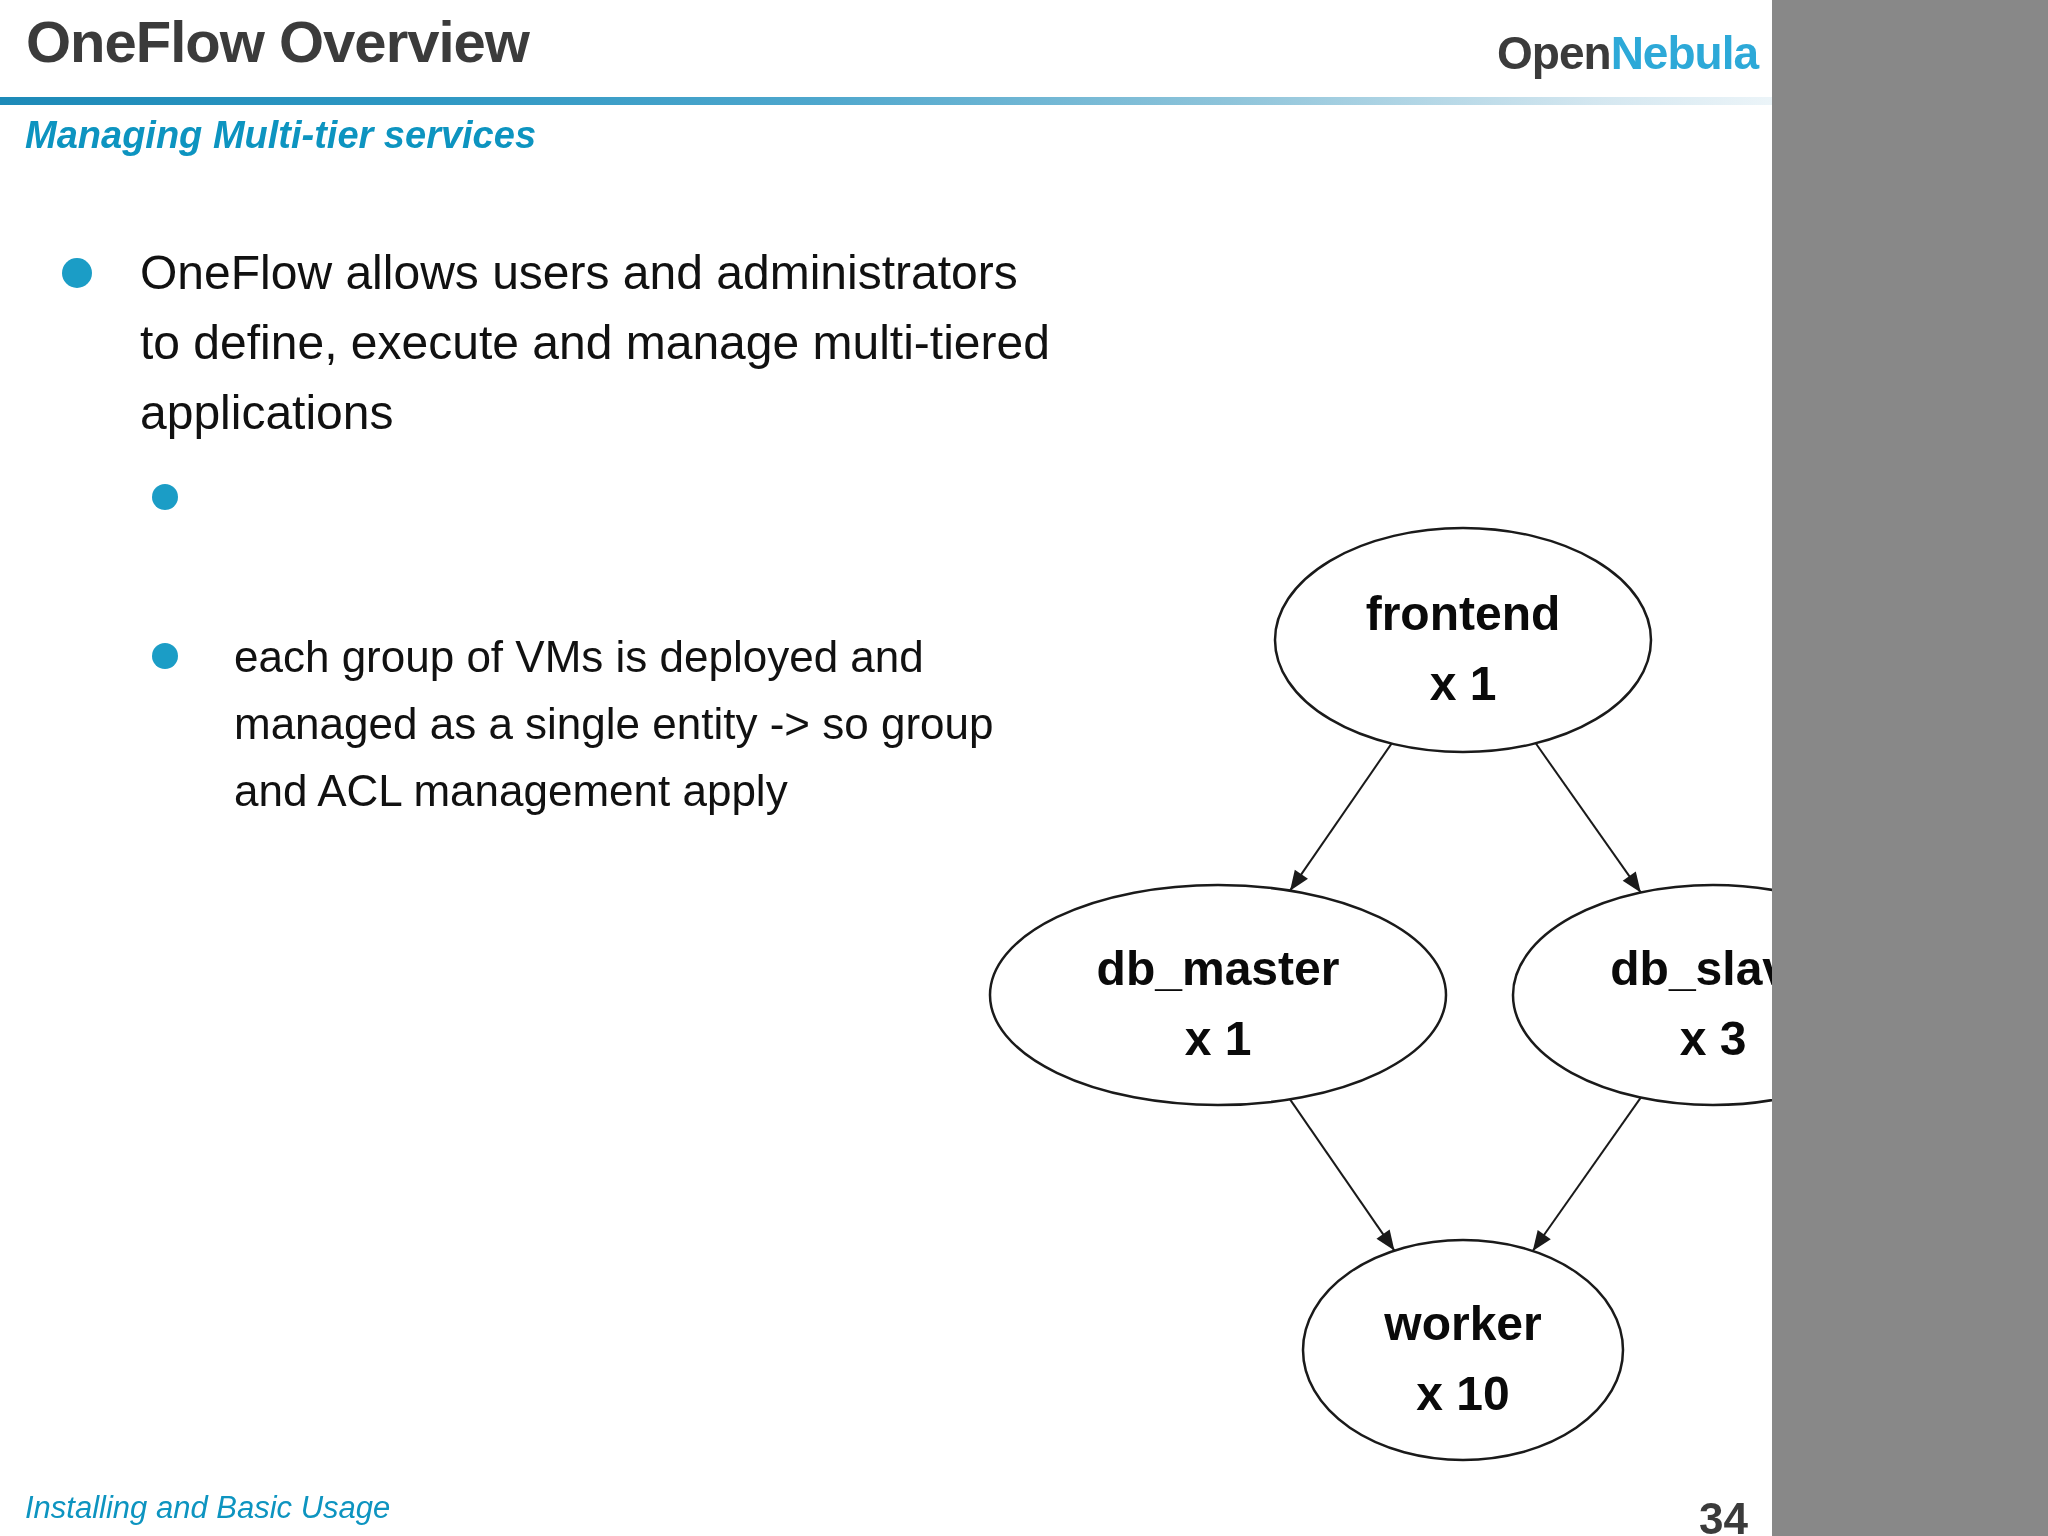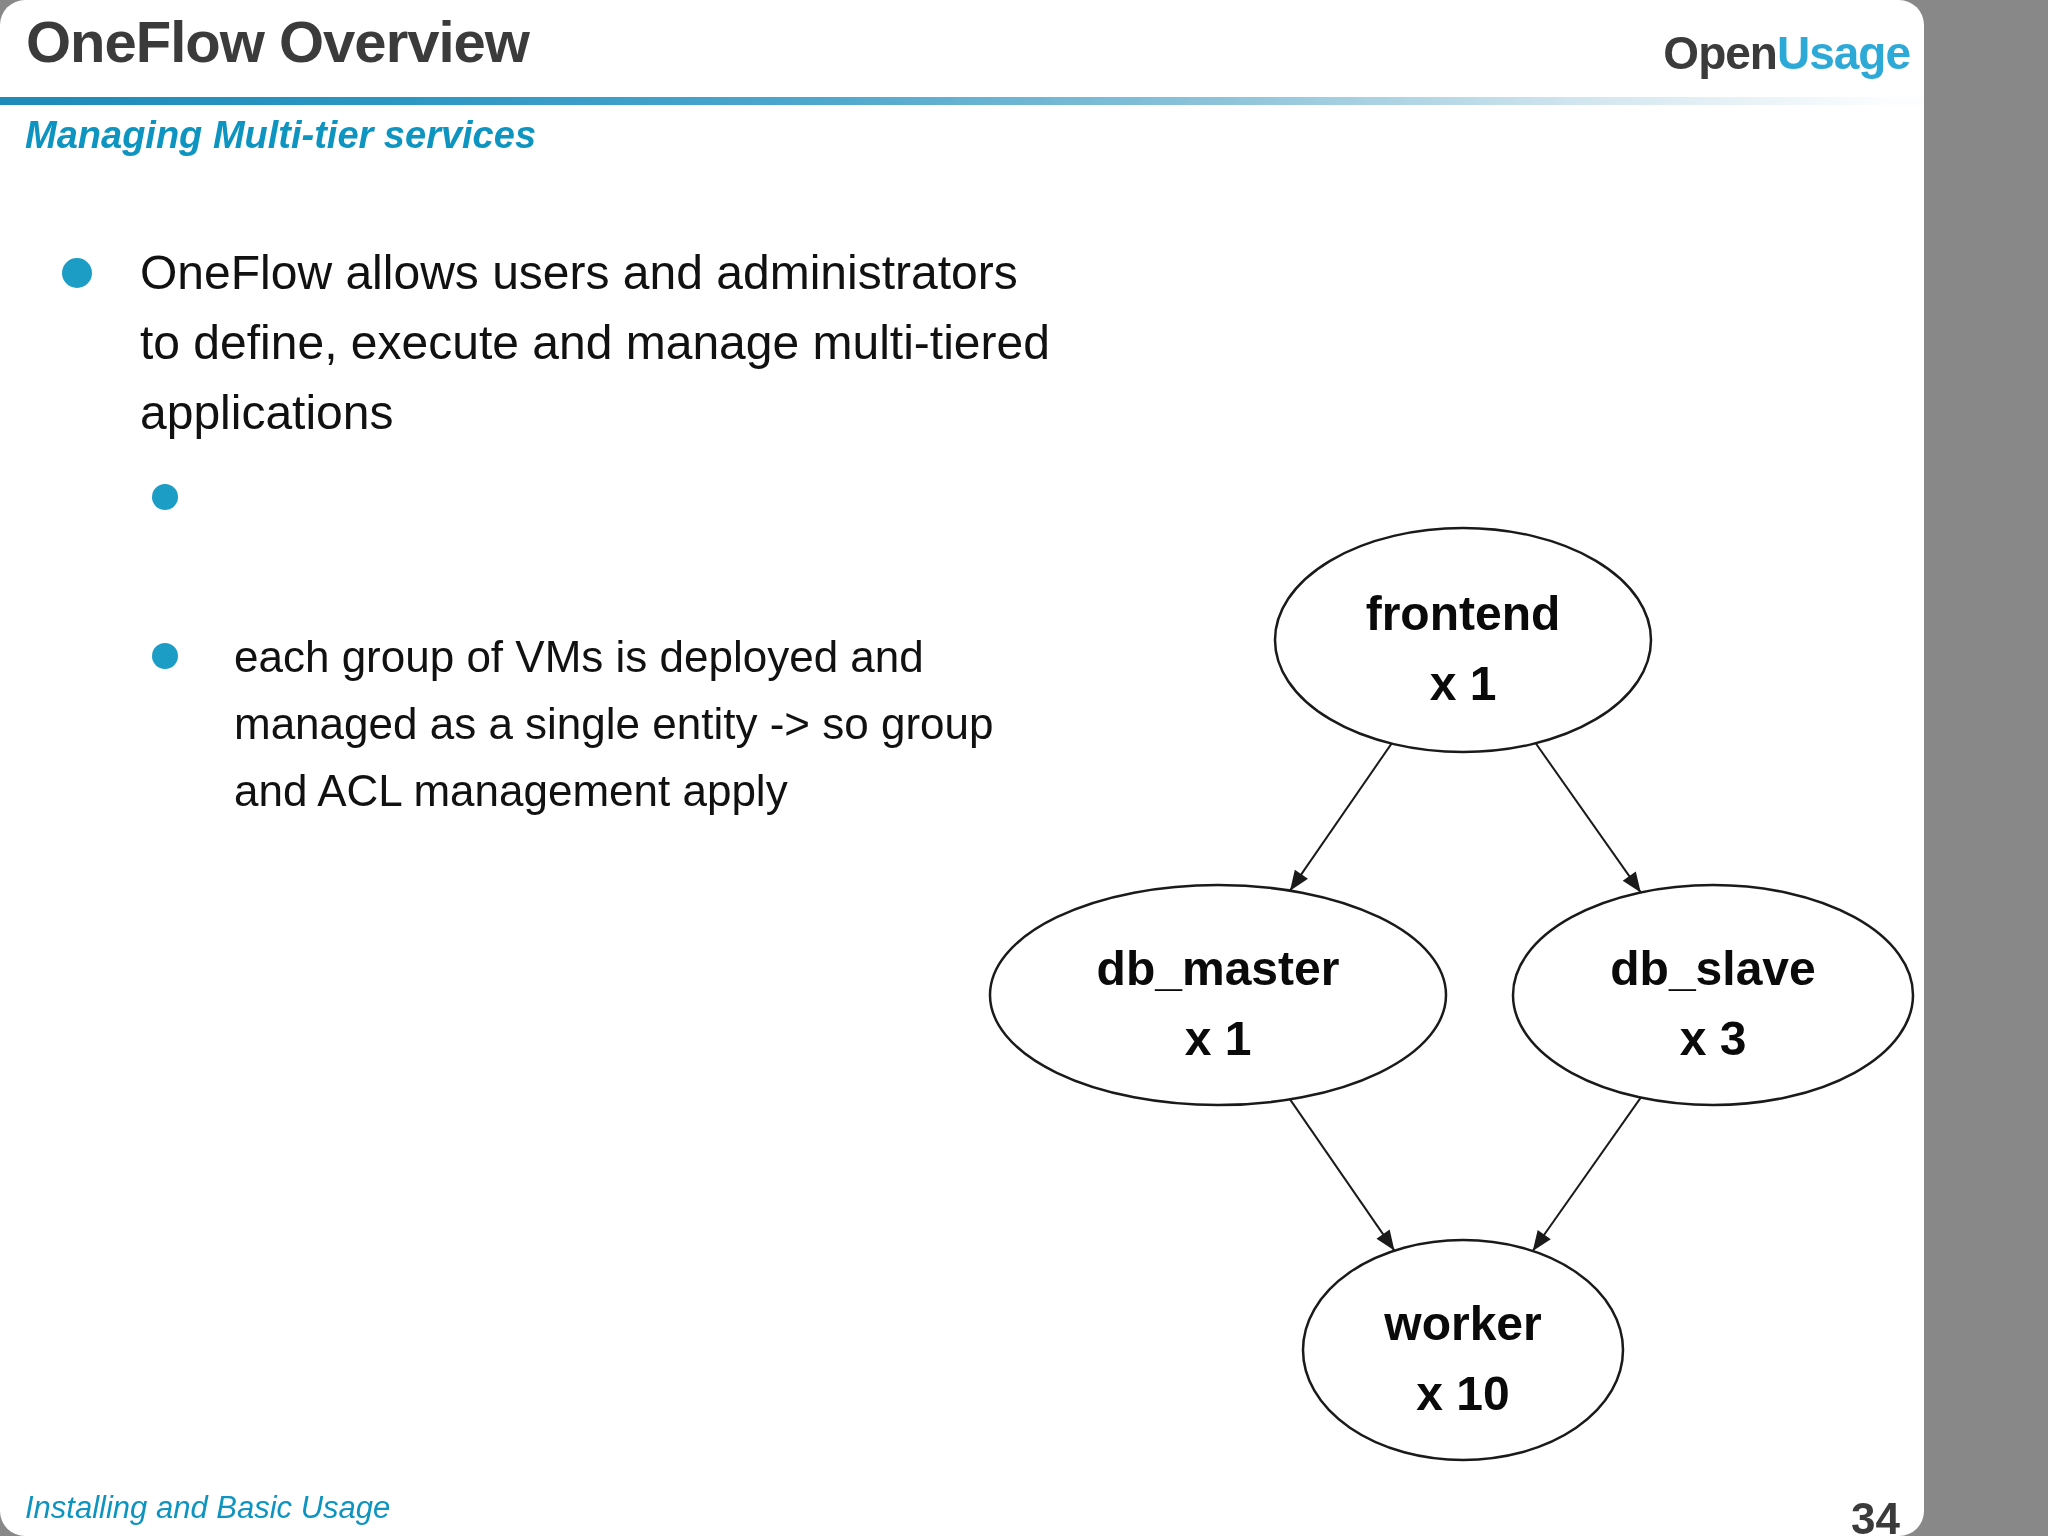--- a/index.html
+++ b/index.html
@@ -1,18 +1,18 @@
 <!DOCTYPE html>
 <html><head>
 <meta charset="utf-8">
 <style>
   html,body{margin:0;padding:0;background:#888;}
   .slide{
-    position:relative;width:1924px;height:1536px;background:#ffffff;
-    overflow:hidden;font-family:"Liberation Sans",sans-serif;border-radius:25px;
+    position:relative;width:1772px;height:1536px;background:#ffffff;
+    overflow:hidden;font-family:"Liberation Sans",sans-serif;
   }
   .title{
     position:absolute;left:26px;top:8px;font-size:58px;font-weight:bold;
     color:#3b3b3b;letter-spacing:-1px;
   }
   .logo{
     position:absolute;top:26px;right:14px;font-size:46px;font-weight:bold;
     letter-spacing:-1px;
   }
   .logo .p1{color:#3b3b3b;}
@@ -50,21 +50,21 @@
   }
 </style>
 </head>
 <body>
 
 <div class="slide">
 
   <div class="title">OneFlow Overview</div>
 
   <div class="logo">
-    <span class="p1">Open</span><span class="p2">Usage</span>
+    <span class="p1">Open</span><span class="p2">Nebula</span>
   </div>
 
   <div class="divider"></div>
 
   <div class="subtitle">Managing Multi-tier services</div>
 
   <span class="dot dot1"></span>
   <div class="bullet-text lvl1">OneFlow allows users and administrators
 to define, execute and manage multi-tiered
 applications</div>

